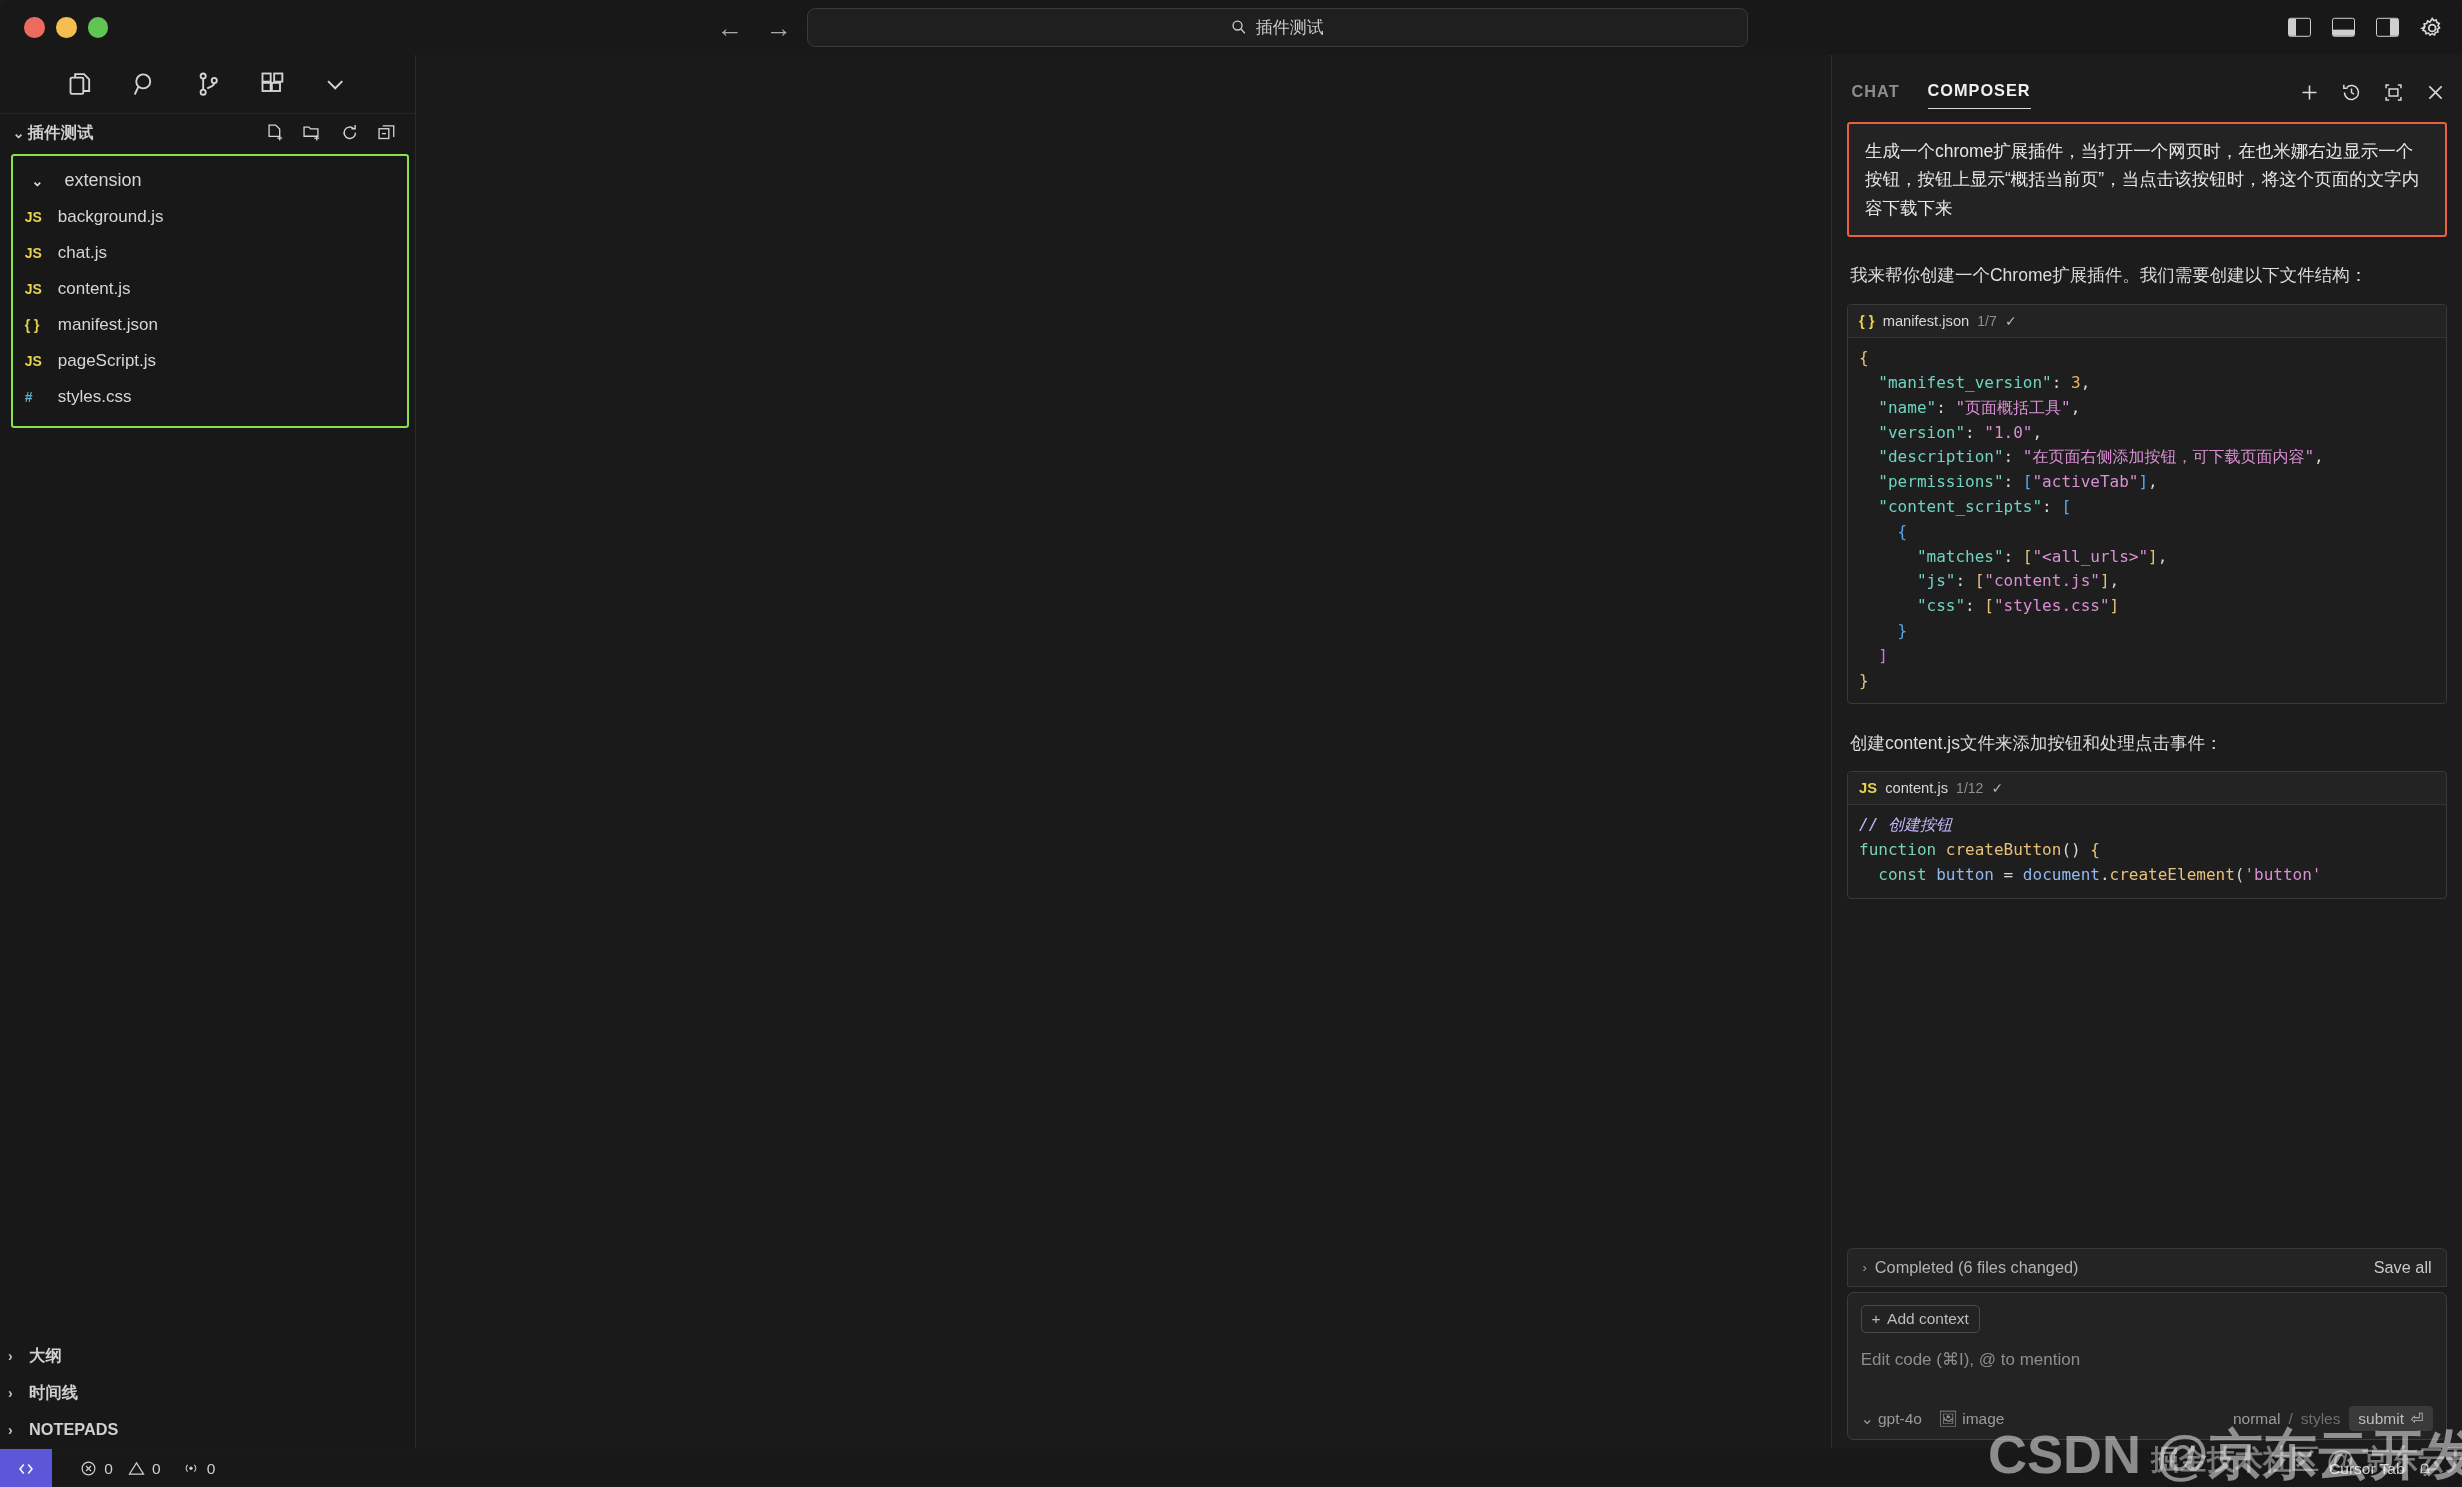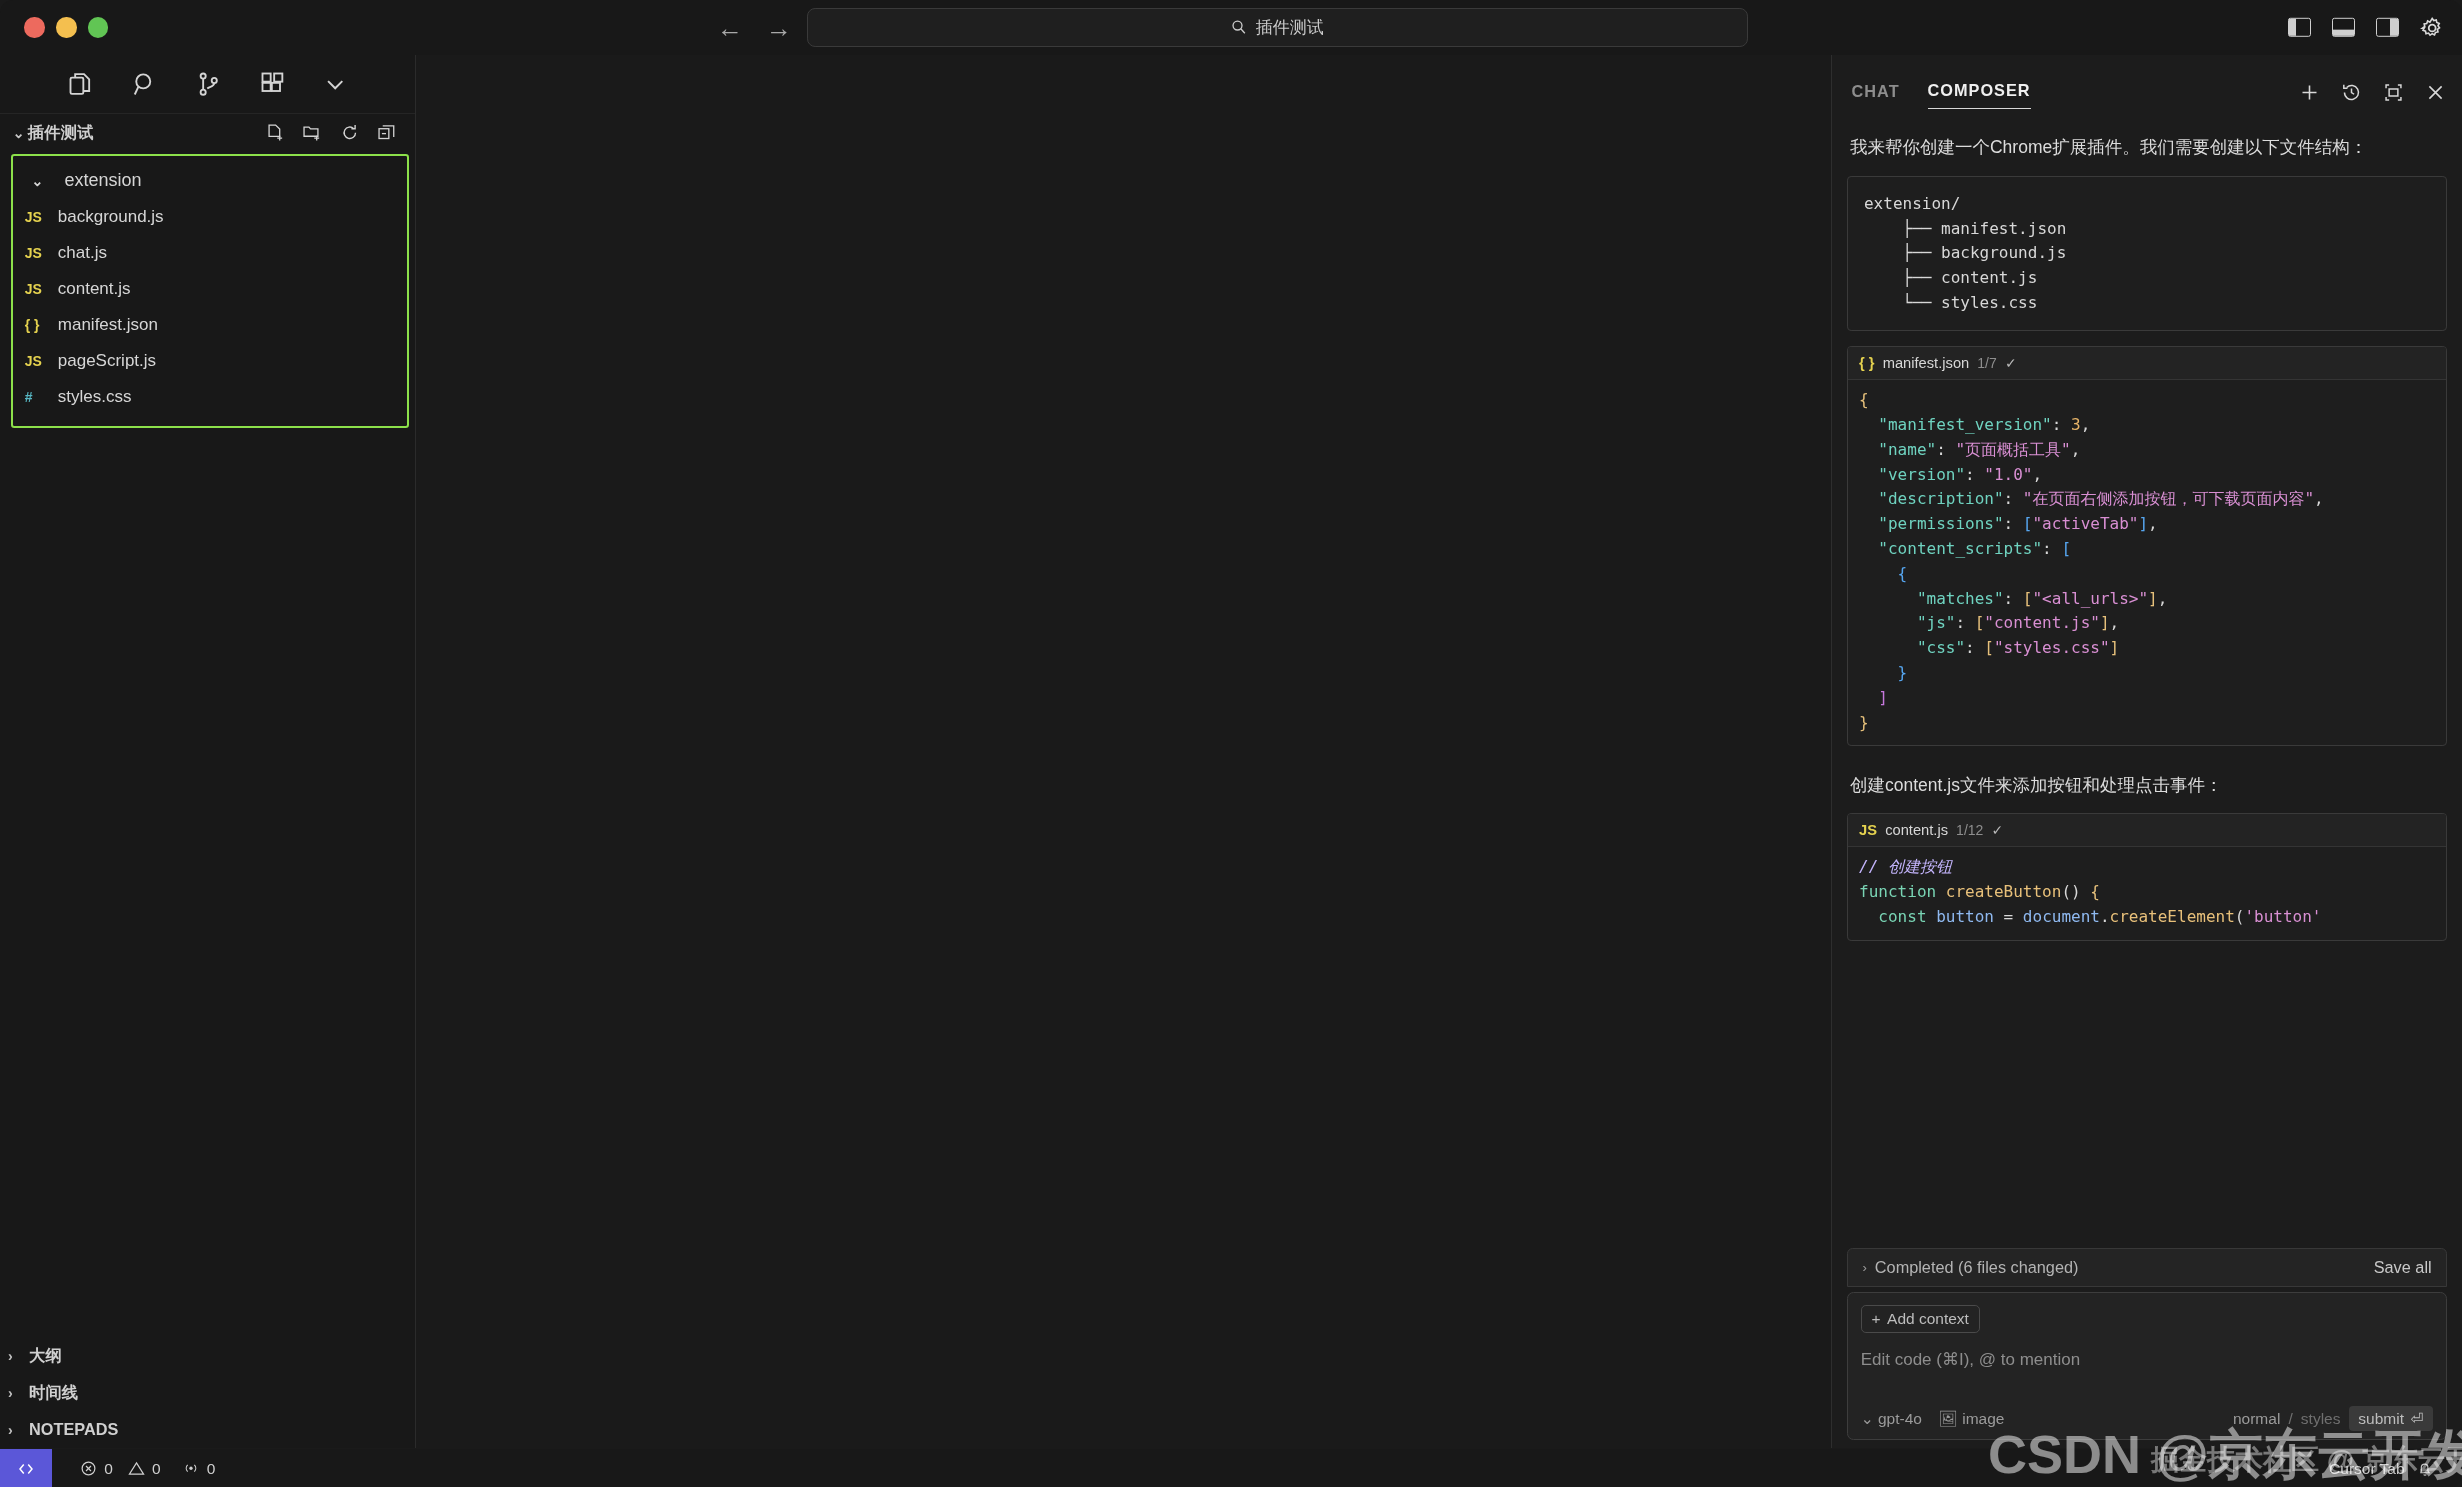--- a/index.html
+++ b/index.html
@@ -356,30 +356,24 @@
         <path d="M3.5 7V3.5H7M17 3.5h3.5V7M20.5 17v3.5H17M7 20.5H3.5V17" fill="none" stroke="#d8d8d8" stroke-width="1.7"></path>
       </svg>
       <svg width="21" height="21" viewBox="0 0 24 24">
         <path d="M5 5l14 14M19 5L5 19" stroke="#d8d8d8" stroke-width="1.8"></path>
       </svg>
     </div>
   </div>
 
   <div class="chat-body">
 
+    <div class="user-msg">生成一个chrome扩展插件，当打开一个网页时，在也米娜右边显示一个按钮，按钮上显示“概括当前页”，当点击该按钮时，将这个页面的文字内容下载下来</div>
 
     <div class="assistant-text">我来帮你创建一个Chrome扩展插件。我们需要创建以下文件结构：</div>
 
-    <div class="codeblock">
-      <div class="cb-body cb-plain">extension/
-    ├── manifest.json
-    ├── background.js
-    ├── content.js
-    └── styles.css</div>
-    </div>
 
 
     <div class="codeblock">
       <div class="cb-head">
         <span class="json" style="font-weight:bold">{ }</span>
         <span>manifest.json</span>
         <span class="cnt">1/7</span>
         <span class="chk">✓</span>
       </div>
       <div class="cb-body"><span class="b1">{</span>

